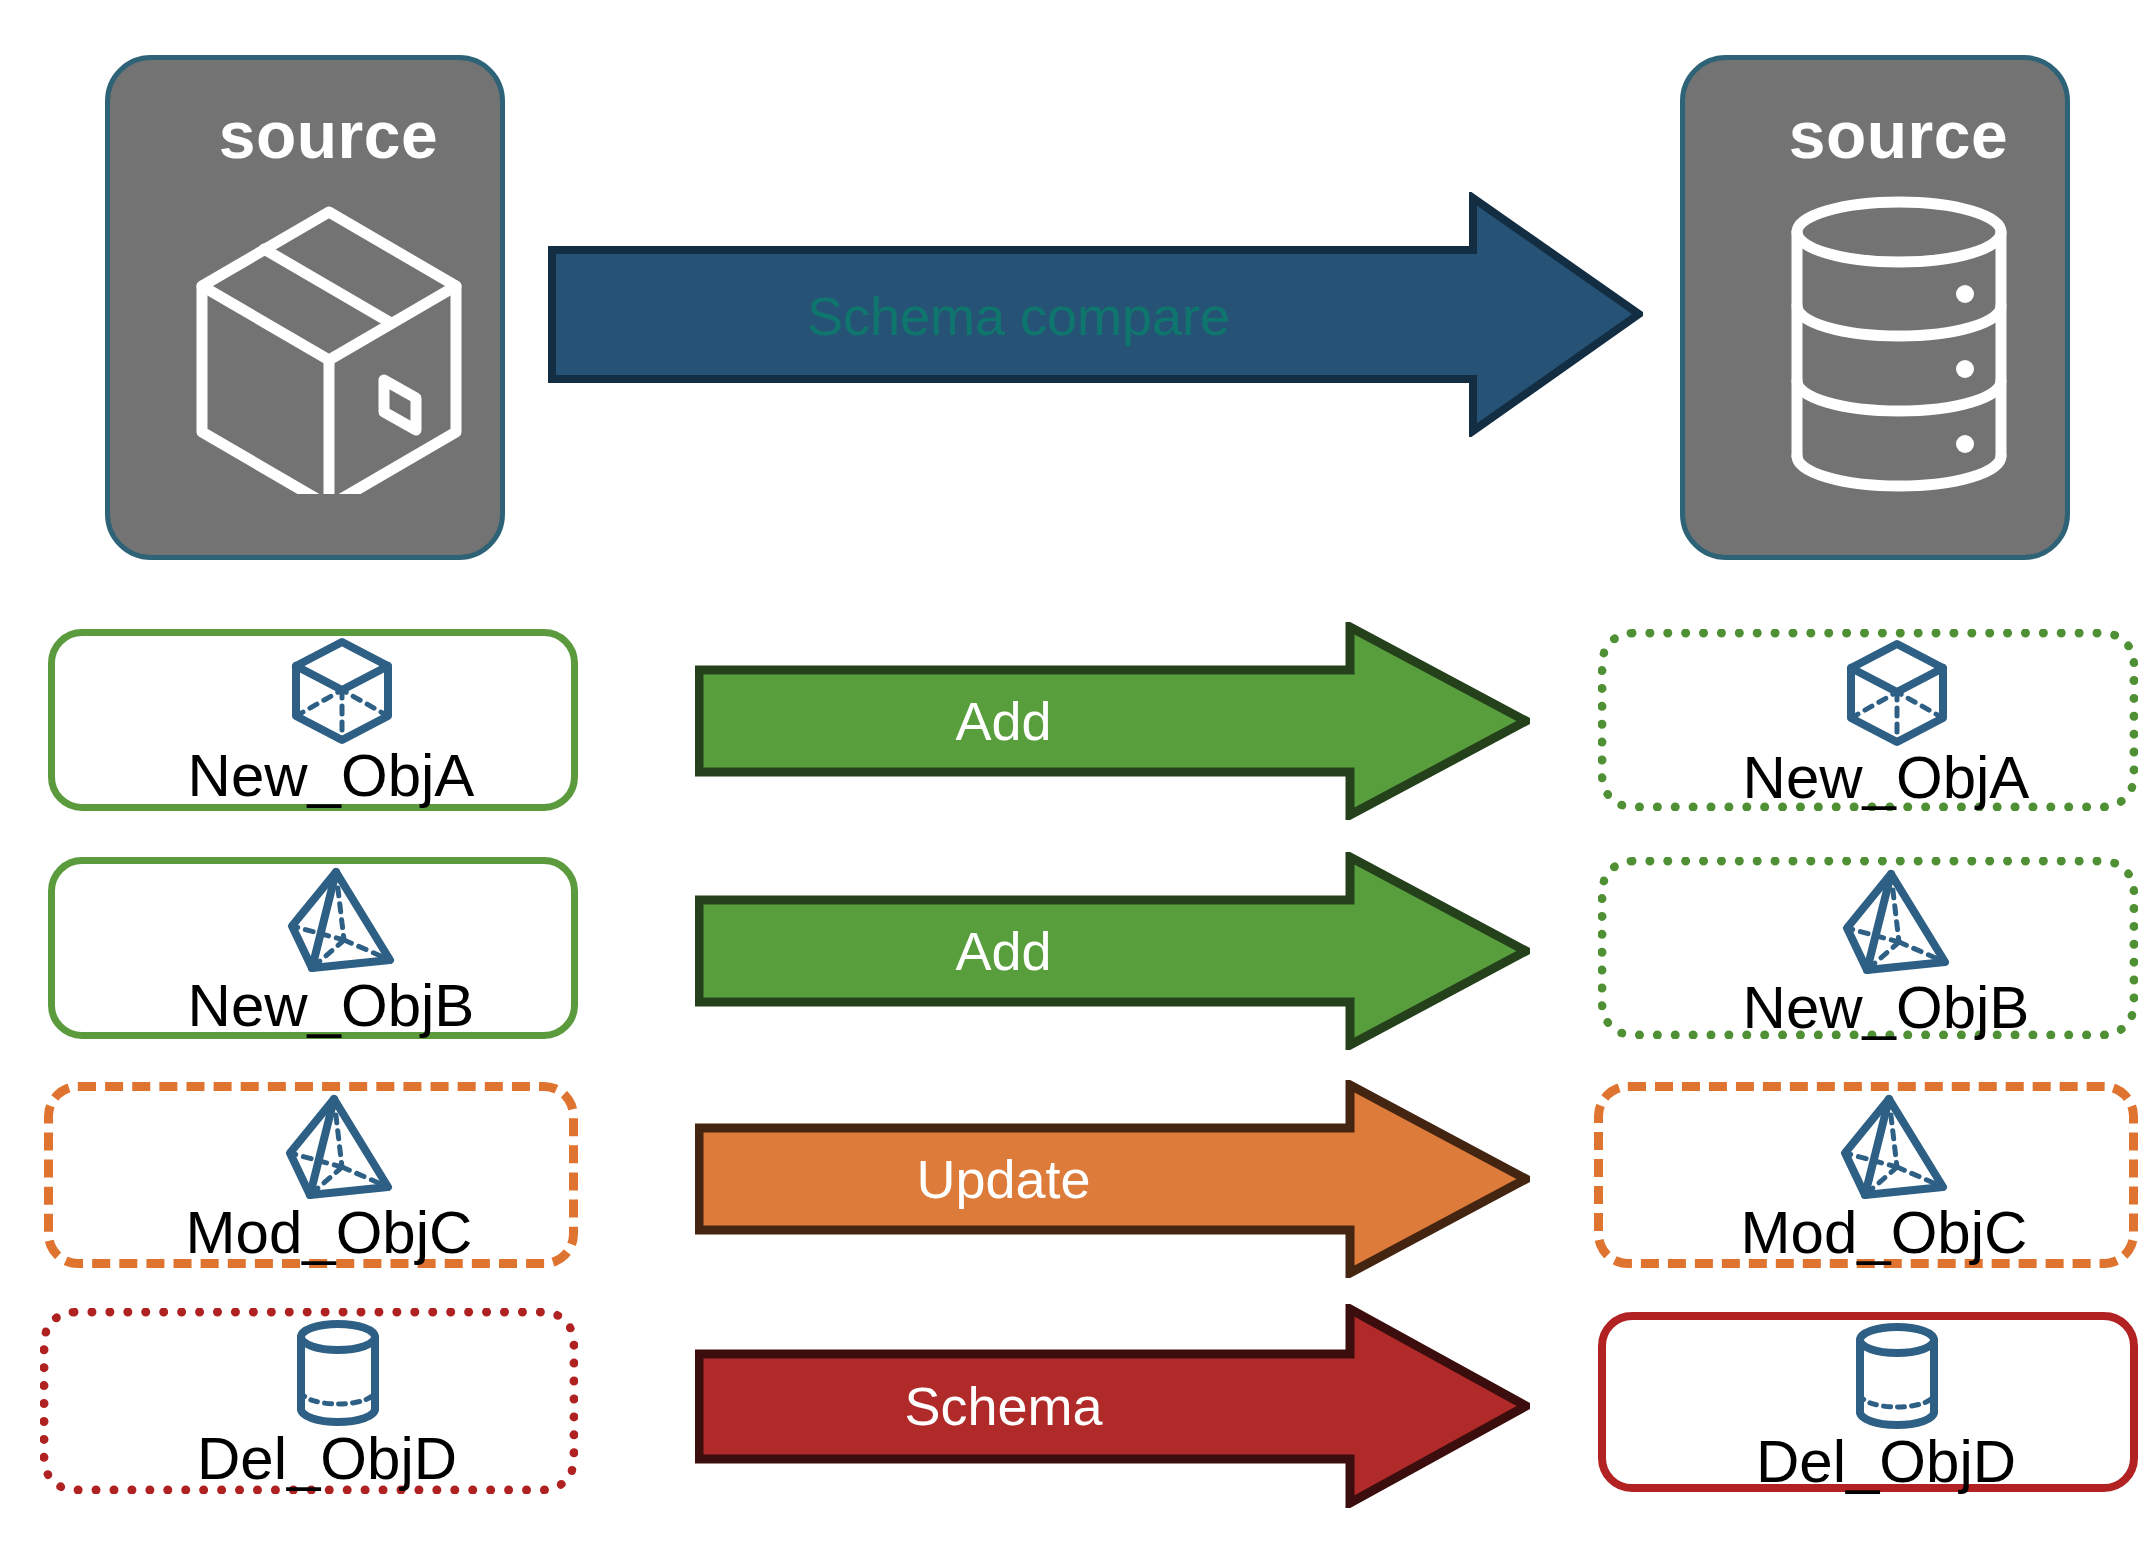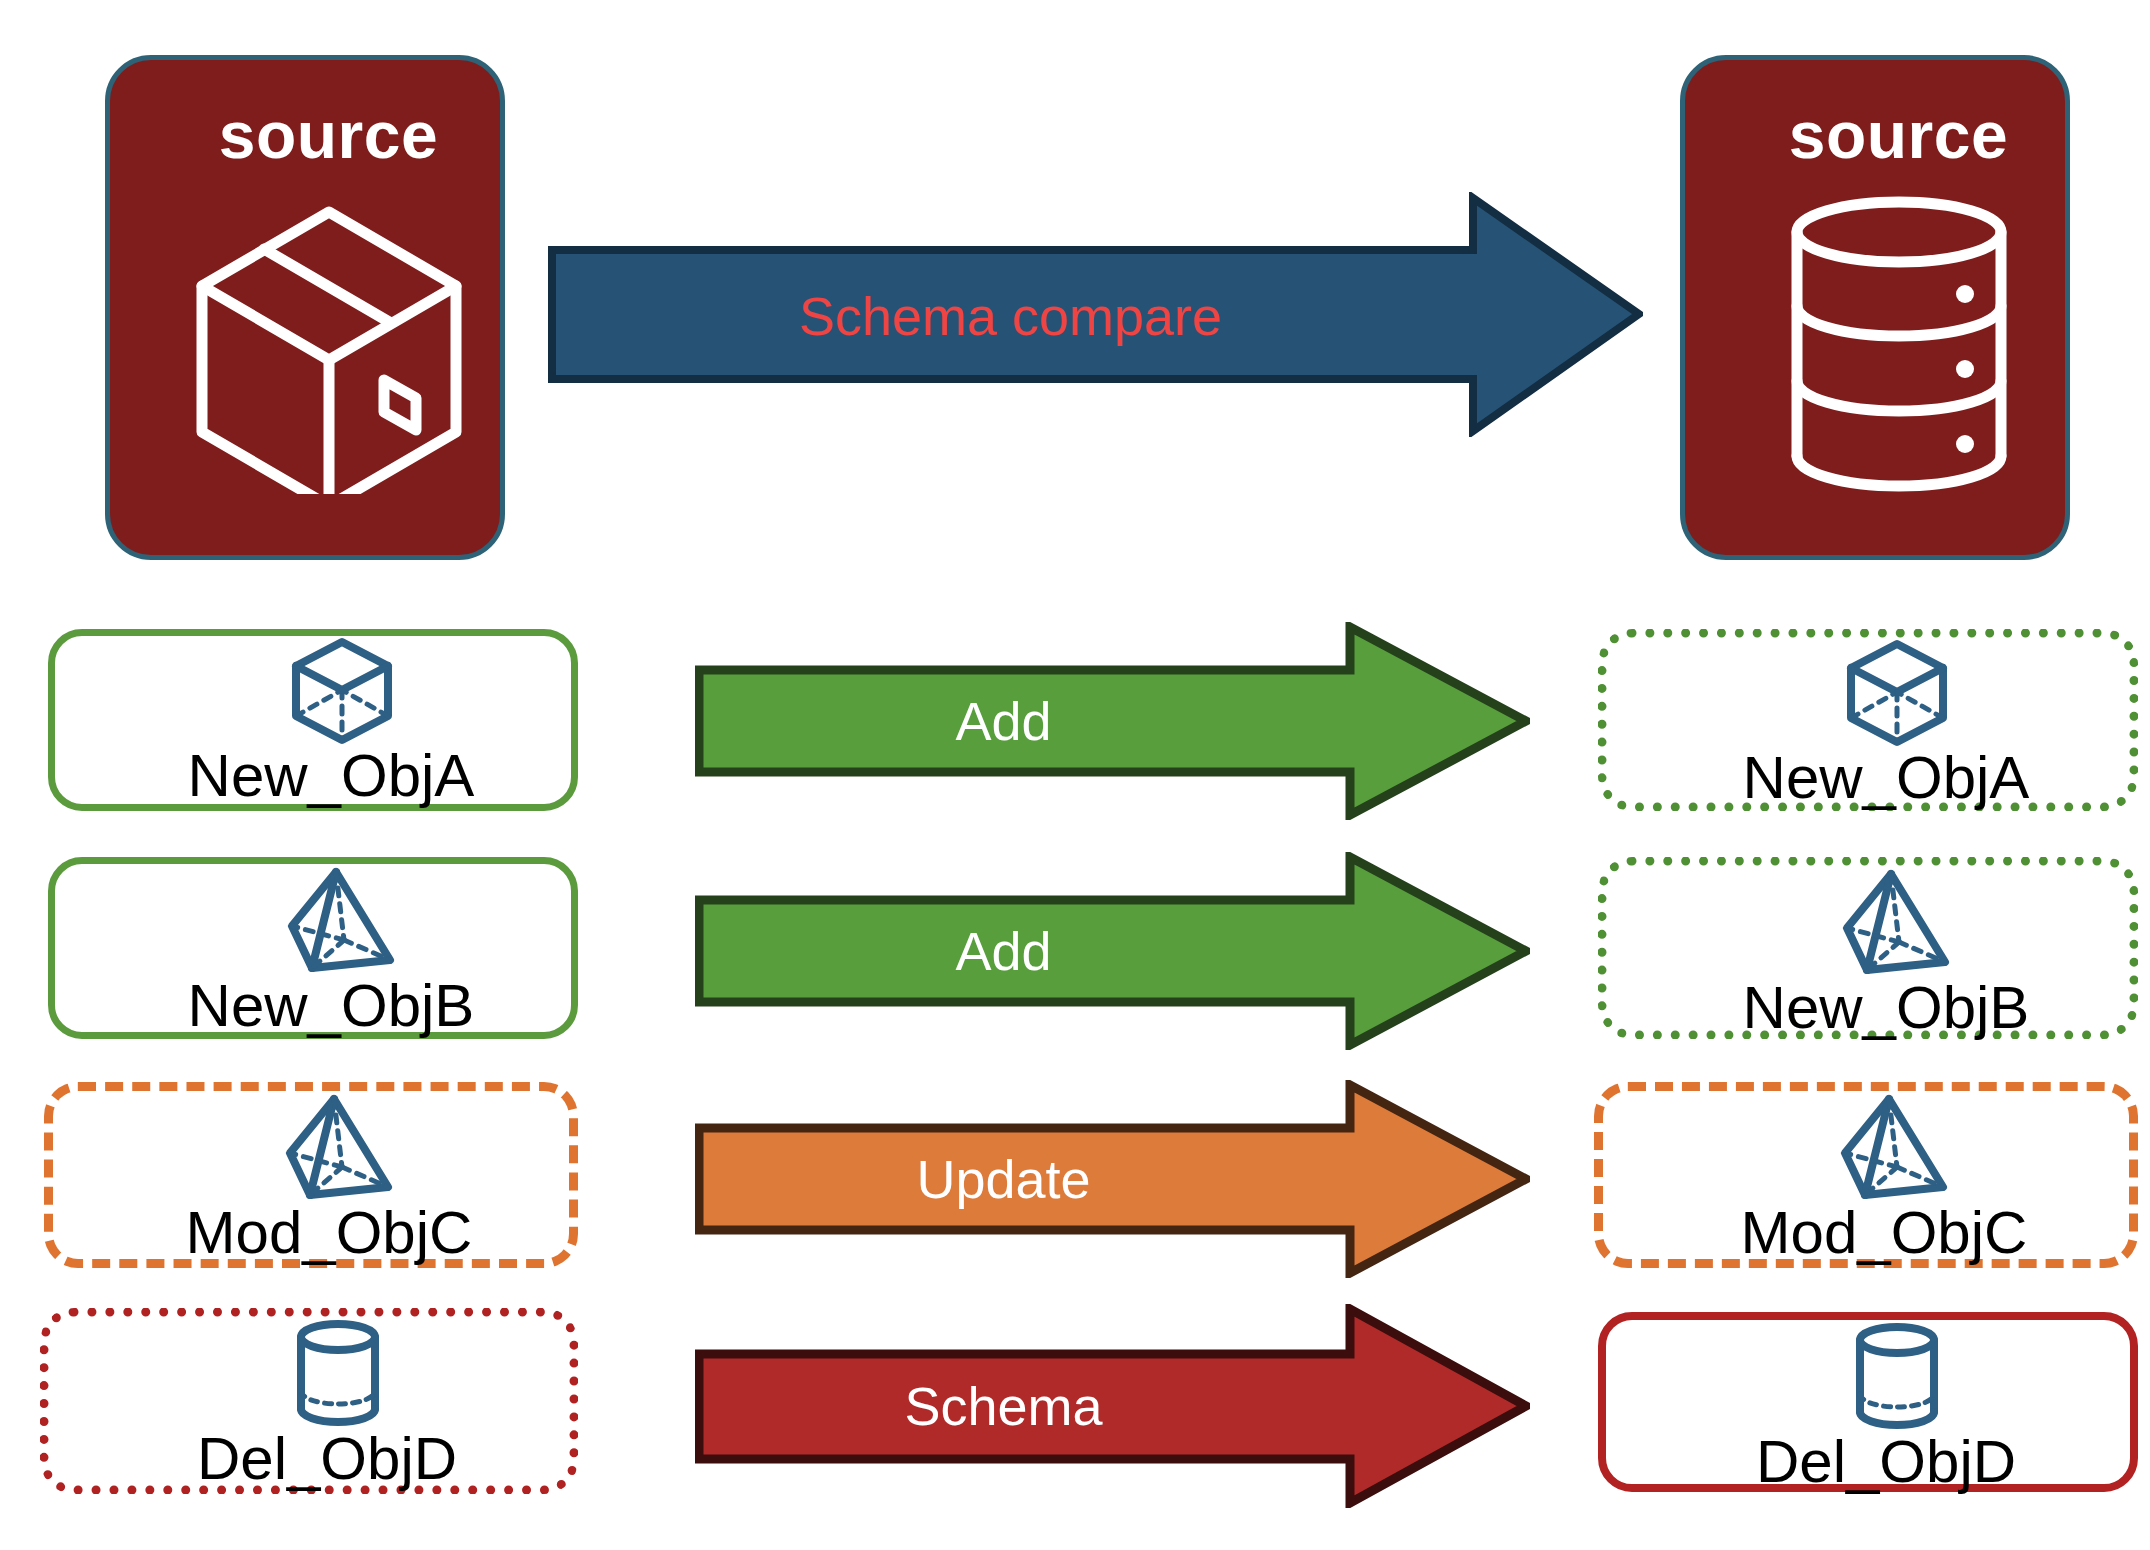--- a/index.html
+++ b/index.html
@@ -16,21 +16,21 @@
   #canvas {
     position: relative;
     width: 2150px;
     height: 1550px;
     background: #ffffff;
   }
 
   
   .endpoint {
     position: absolute;
-    background: #7f1d1d;
+    background: #737373;
     border: 5px solid #2E6277;
     border-radius: 46px;
     box-sizing: border-box;
     display: flex;
     flex-direction: column;
     align-items: center;
     padding-left: 47px;
   }
   .endpoint-title {
     color: #ffffff;
@@ -43,24 +43,25 @@
   .endpoint-icon {
     margin-top: 26px;
   }
 
   
   .big-arrow {
     position: absolute;
   }
   .big-arrow-label {
     position: absolute;
-    color: #ef4444;
+    color: #0f766e;
     font-size: 54px;
     white-space: nowrap;
     text-align: center;
+    padding-left: 8px;
   }
 
   
   .chip {
     position: absolute;
     box-sizing: border-box;
     background: #ffffff;
     border-radius: 34px;
     display: flex;
     flex-direction: column;

